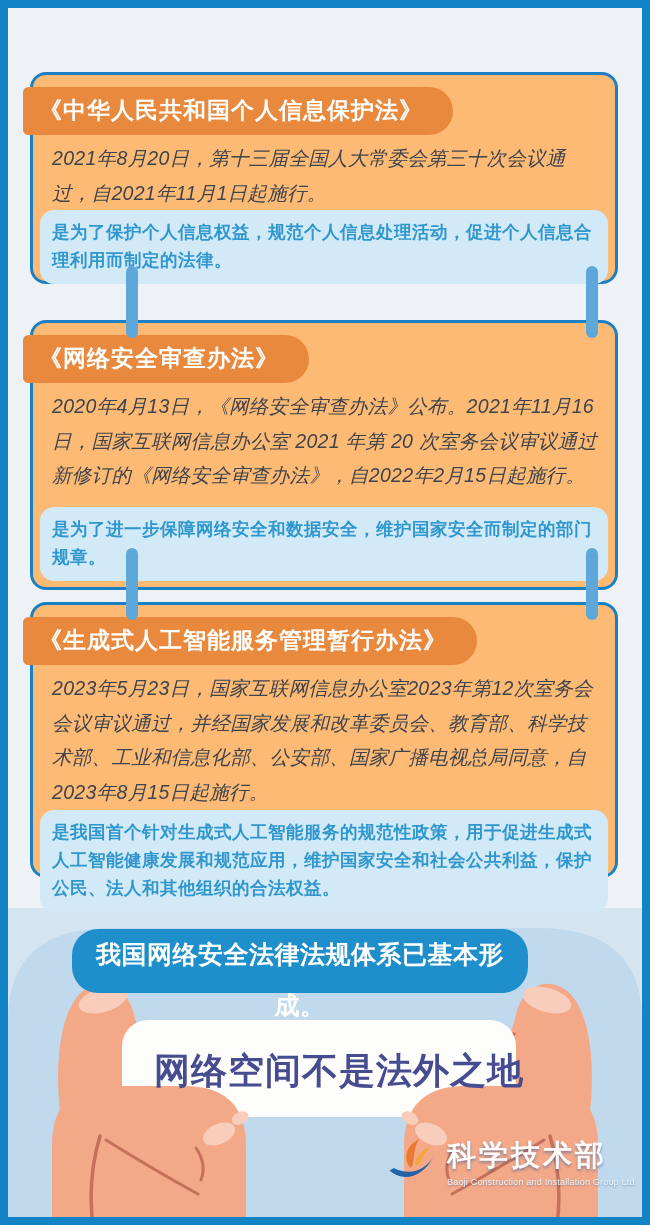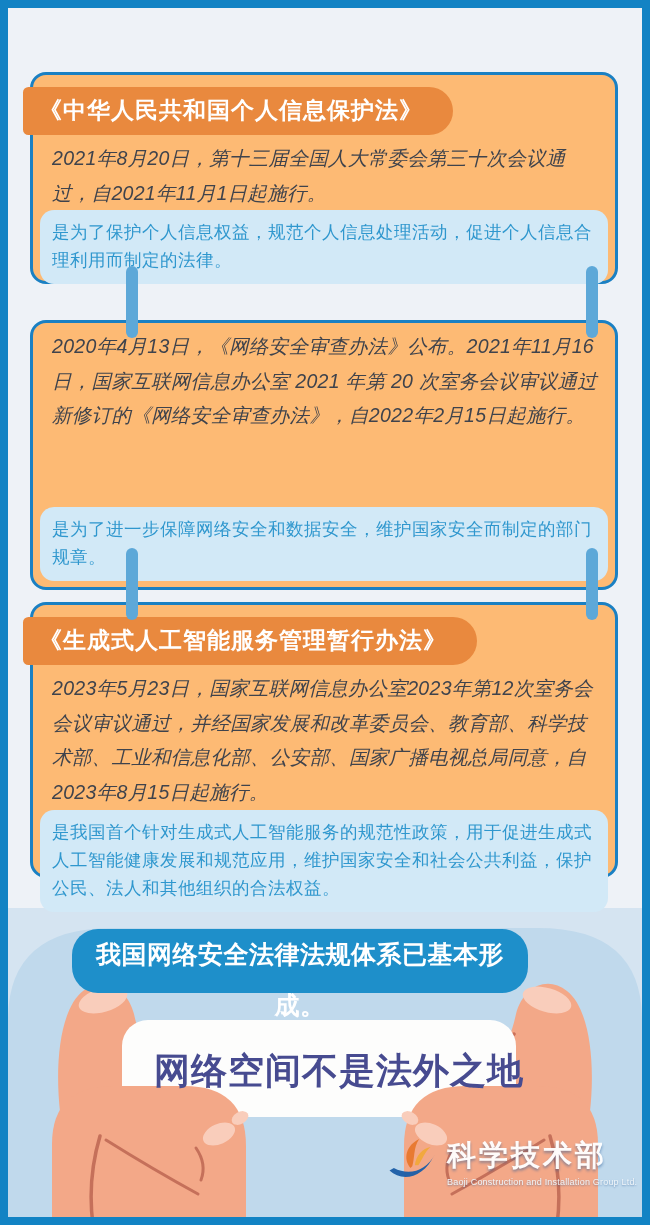--- a/index.html
+++ b/index.html
@@ -25,21 +25,21 @@
     padding:8px 30px 9px 16px; border-radius:6px 26px 26px 6px;
     letter-spacing:1px; white-space:nowrap;
   }
   .body{
     margin:6px 15px 0 19px; color:#3f434c; font-size:19.5px;
     line-height:1.78; letter-spacing:0.3px; font-weight:500;font-style:italic;
   }
   .note{
     margin:6px 7px 6px 7px; margin-top:auto; box-sizing:border-box;
     background:#d2e9f7; color:#2f97ce; border-radius:14px;
-    padding:8px 8px 10px 12px; font-size:17.5px; line-height:1.6; letter-spacing:0.5px;
+    padding:8px 8px 10px 12px; font-size:17.5px; line-height:1.6; letter-spacing:0.5px;font-weight:bold;
   }
 
   
   .connector{
     position:absolute; width:12px; height:72px; background:#5da8d8;
     border-radius:6px; z-index:6;
   }
   .cn1l{top:266px; left:126px;} .cn1r{top:266px; left:586px;}
   .cn2l{top:548px; left:126px;} .cn2r{top:548px; left:586px;}
 
@@ -98,20 +98,21 @@
   <div class="card card1">
     <div class="pill">《中华人民共和国个人信息保护法》</div>
     <div class="body">2021年8月20日，第十三届全国人大常委会第三十次会议通过，自2021年11月1日起施行。</div>
     <div class="note">是为了保护个人信息权益，规范个人信息处理活动，促进个人信息合理利用而制定的法律。</div>
   </div>
 
   <div class="connector cn1l"></div>
   <div class="connector cn1r"></div>
 
   <div class="card card2">
+    <div class="pill">《网络安全审查办法》</div>
     <div class="body">2020年4月13日，《网络安全审查办法》公布。2021年11月16日，国家互联网信息办公室 2021 年第 20 次室务会议审议通过新修订的《网络安全审查办法》，自2022年2月15日起施行。</div>
     <div class="note">是为了进一步保障网络安全和数据安全，维护国家安全而制定的部门规章。</div>
   </div>
 
   <div class="connector cn2l"></div>
   <div class="connector cn2r"></div>
 
   <div class="card card3">
     <div class="pill">《生成式人工智能服务管理暂行办法》</div>
     <div class="body">2023年5月23日，国家互联网信息办公室2023年第12次室务会会议审议通过，并经国家发展和改革委员会、教育部、科学技术部、工业和信息化部、公安部、国家广播电视总局同意，自2023年8月15日起施行。</div>

